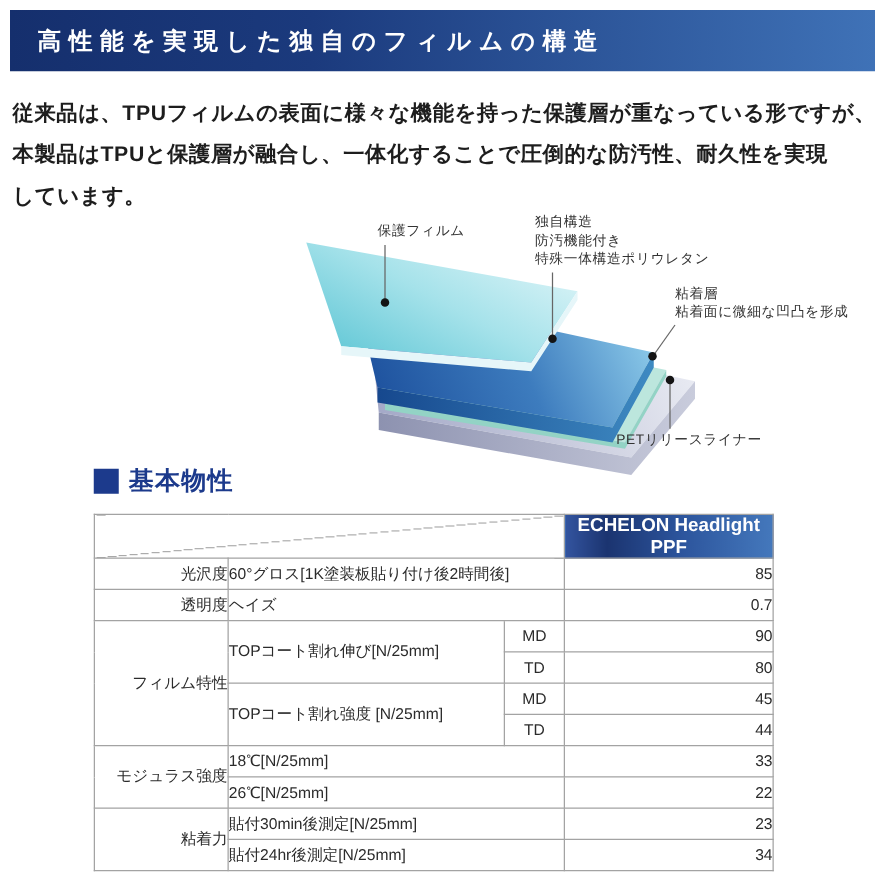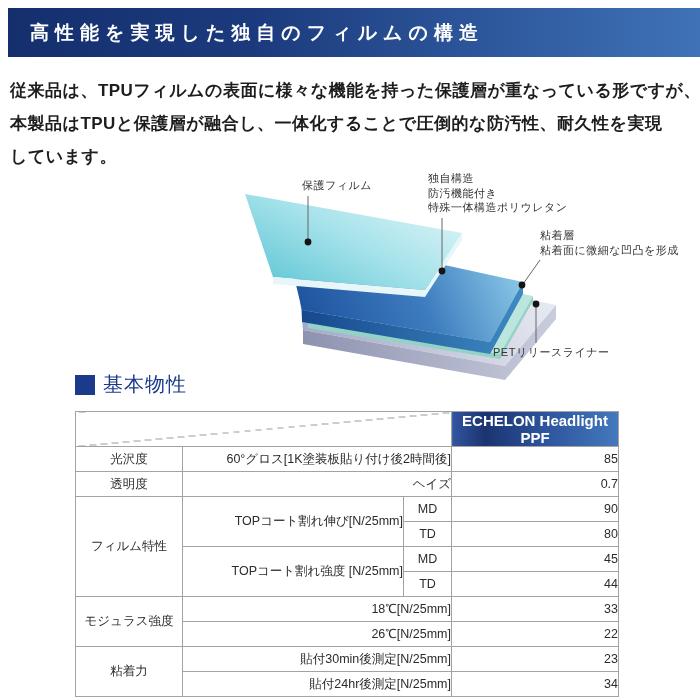--- a/index.html
+++ b/index.html
@@ -28,41 +28,41 @@
   .diagram svg{position:absolute;left:0;top:0;}
   .dg-label{position:absolute;font-size:11px;line-height:14.5px;color:#333333;letter-spacing:0.5px;white-space:nowrap;}
   .lbl-protective{left:302px;top:10px;font-family:Liberation Serif, serif;}
   .lbl-unique{left:428px;top:3px;}
   .lbl-adhesive{left:540px;top:60px;}
   .lbl-pet{left:493px;top:177px;}
 
   
   .section-heading{position:absolute;left:75px;top:371px;display:flex;align-items:center;}
   .sq{width:20px;height:20px;background:#1c3a8c;margin-right:8px;}
-  .section-heading span.txt{font-size:20px;font-weight:normal;color:#1c3a8c;letter-spacing:1px;}
+  .section-heading span.txt{font-size:20px;font-weight:bold;color:#1c3a8c;letter-spacing:1px;}
 
   
   .spec-table{
     position:absolute;left:75px;top:411px;width:543px;
     border-collapse:collapse;table-layout:fixed;
     font-size:12.5px;color:#2b2b2b;
   }
   .spec-table td,.spec-table th{border:1px solid #a3a3a3;padding:0;}
   .spec-table .h-row{height:33px;}
   .spec-table .d-row{height:25px;}
   .diag-cell{
     background-image:linear-gradient(to bottom right,
       #ffffff 49.55%, #9a9a9a 49.55%, #9a9a9a 50.45%, #ffffff 50.45%);
   }
   .prod-cell{
     background:linear-gradient(90deg,#33549f 0%,#1b3470 20%,#2c549c 55%,#4478bc 100%);
     color:#ffffff;font-weight:bold;font-size:15px;text-align:center;
   }
-  .c-cat{padding-left:10px;text-align:center;}
-  .c-item{padding-left:13px;text-align:right;margin-top:18px;}
+  .c-cat{padding-left:10px;text-align:right;}
+  .c-item{padding-left:13px;text-align:left;margin-top:18px;}
   .c-sub{text-align:center;}
   .c-val{text-align:right;margin-top:40px;}
 </style>
 </head>
 <body>
 
 <div class="page">
 
   <div class="banner">
     <h1>高性能を実現した独自のフィルムの構造</h1>

